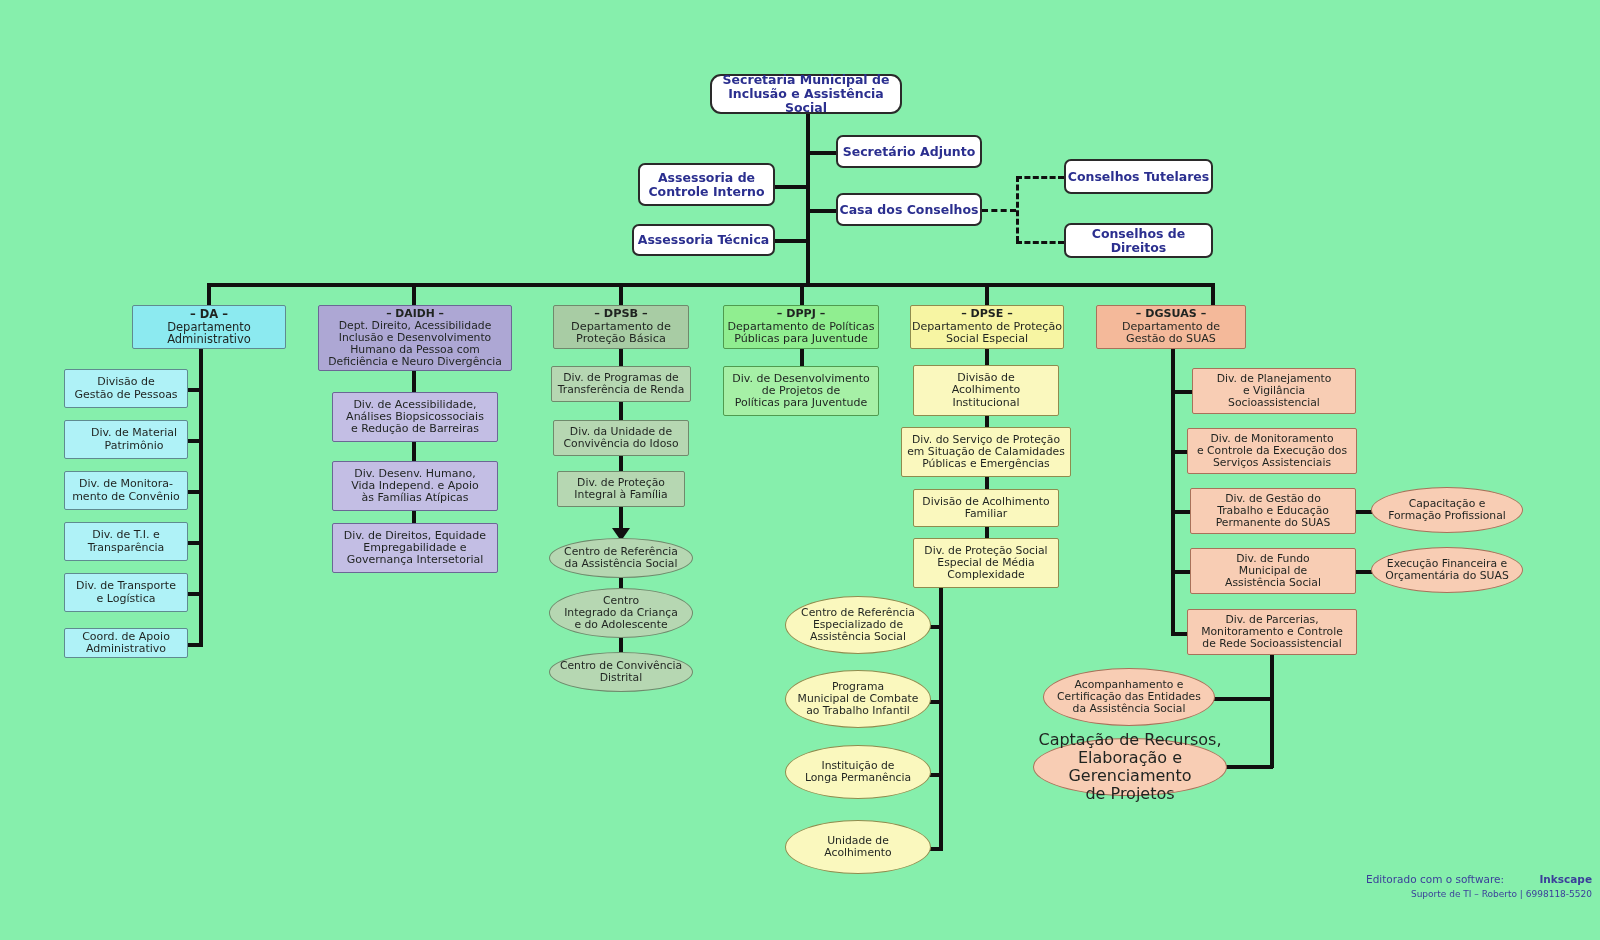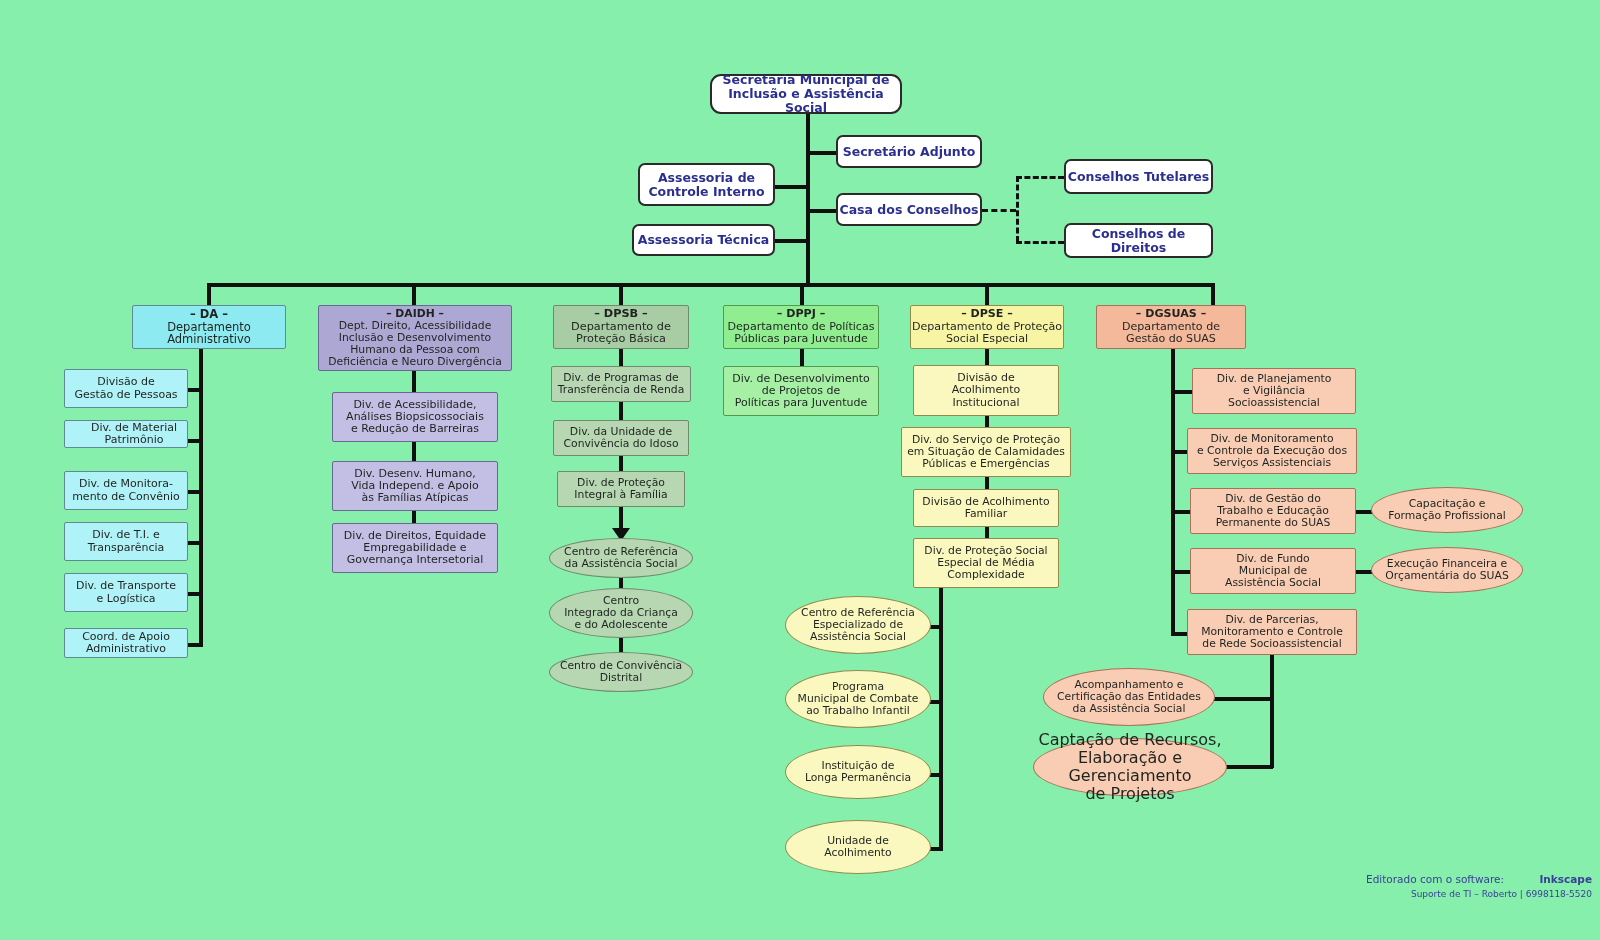--- a/index.html
+++ b/index.html
@@ -92,21 +92,21 @@
   <div class="node plain navy" style="left: 1064px; top: 159px; width: 149px; height: 35px; font-size: 12.5px; white-space: pre-line;">Conselhos Tutelares</div>
   <div class="node plain navy" style="left: 1064px; top: 223px; width: 149px; height: 35px; font-size: 12.5px; white-space: pre-line;">Conselhos de Direitos</div>
 
   <div class="node rbox dark" style="left: 132px; top: 305px; width: 154px; height: 44px; font-size: 11.5px; flex-direction: column; background: rgb(140, 234, 240); border-color: rgb(95, 139, 144);">
     <span class="ttl" style="white-space: pre-line;">– DA –</span>
     <span style="white-space: pre-line;">Departamento
 Administrativo</span>
   </div>
   <div class="node rbox dark" style="left: 64px; top: 369px; width: 124px; height: 39px; font-size: 11px; white-space: pre-line; background: rgb(175, 242, 247); border-color: rgb(95, 139, 144);">Divisão de
 Gestão de Pessoas</div>
-  <div class="node rbox dark" style="left: 64px; top: 420px; width: 124px; height: 28px; font-size: 11px; white-space: pre-line; background: rgb(175, 242, 247); border-color: rgb(95, 139, 144); padding-left: 16px;">Div. de Material
+  <div class="node rbox dark" style="left: 64px; top: 420px; width: 124px; height: 39px; font-size: 11px; white-space: pre-line; background: rgb(175, 242, 247); border-color: rgb(95, 139, 144); padding-left: 16px;">Div. de Material
 Patrimônio</div>
   <div class="node rbox dark" style="left: 64px; top: 471px; width: 124px; height: 39px; font-size: 11px; white-space: pre-line; background: rgb(175, 242, 247); border-color: rgb(95, 139, 144);">Div. de Monitora-
 mento de Convênio</div>
   <div class="node rbox dark" style="left: 64px; top: 522px; width: 124px; height: 39px; font-size: 11px; white-space: pre-line; background: rgb(175, 242, 247); border-color: rgb(95, 139, 144);">Div. de T.I. e
 Transparência</div>
   <div class="node rbox dark" style="left: 64px; top: 573px; width: 124px; height: 39px; font-size: 11px; white-space: pre-line; background: rgb(175, 242, 247); border-color: rgb(95, 139, 144);">Div. de Transporte
 e Logística</div>
   <div class="node rbox dark" style="left: 64px; top: 628px; width: 124px; height: 30px; font-size: 11px; white-space: pre-line; background: rgb(175, 242, 247); border-color: rgb(95, 139, 144);">Coord. de Apoio
 Administrativo</div>
 

